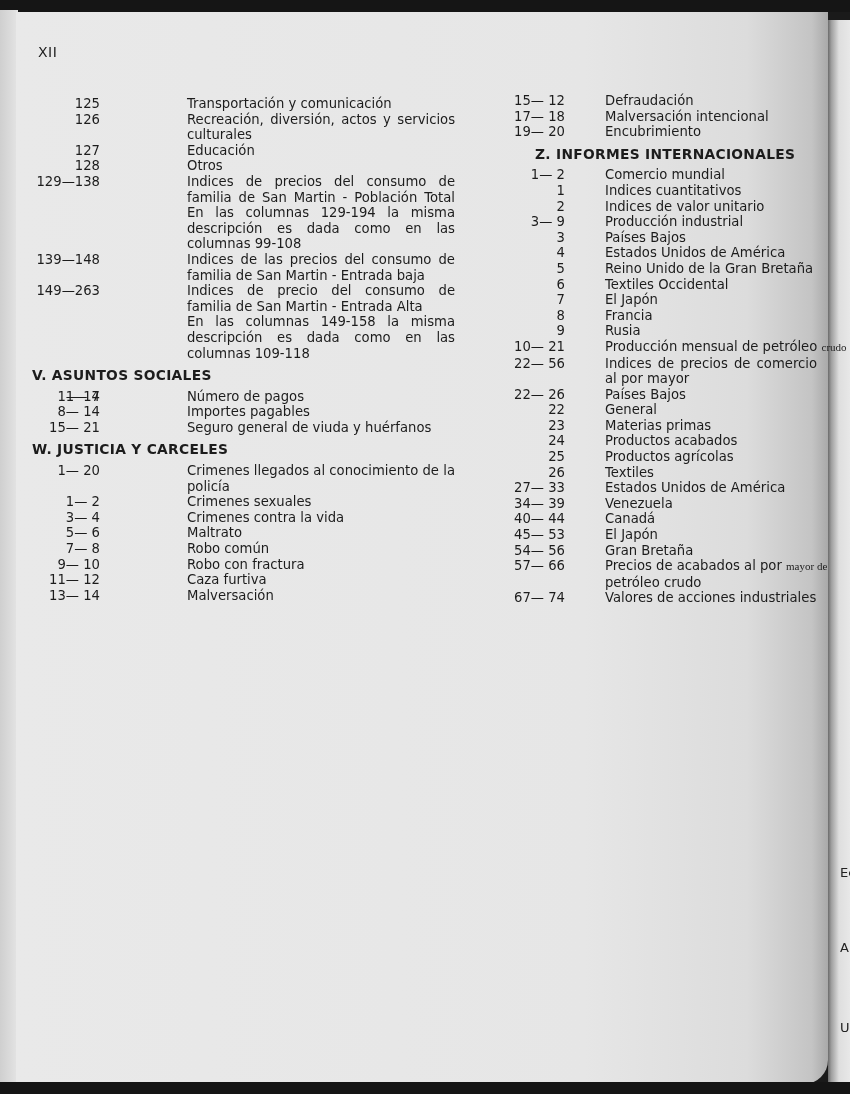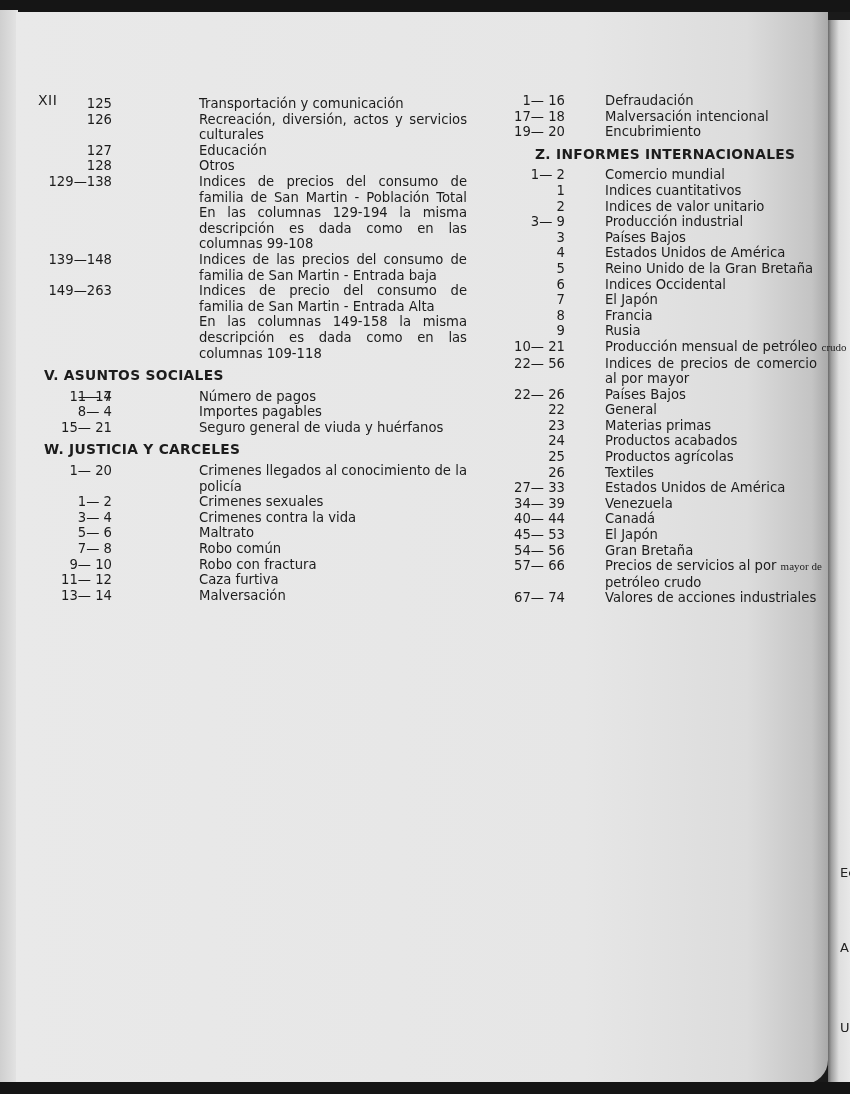--- a/index.html
+++ b/index.html
@@ -3,27 +3,27 @@
 <meta charset="utf-8">
 <style>
   html,body{margin:0;padding:0;}
   body{width:850px;height:1094px;background:#1a1a1a;position:relative;overflow:hidden;font-family:"DejaVu Sans",sans-serif;}
   .topbar{position:absolute;left:0;top:0;width:850px;height:12px;background:#151515;}
   .bottombar{position:absolute;left:0;top:1082px;width:850px;height:12px;background:#151515;}
   .edge-left{position:absolute;left:0;top:10px;width:18px;height:1074px;background:linear-gradient(90deg,#cfcfcf,#e4e4e4);}
   .page{position:absolute;left:16px;top:12px;width:812px;height:1072px;background:linear-gradient(90deg,#e9e9e9 0%,#e6e6e6 70%,#dcdcdc 90%,#c4c4c4 98%,#a9a9a9 100%);border-bottom-right-radius:24px;}
   .next-page{position:absolute;left:828px;top:20px;width:22px;height:1062px;background:linear-gradient(90deg,#6b6b6b 0%,#9e9e9e 15%,#dedede 50%,#e8e8e8 100%);}
   .next-page .frag{position:absolute;left:12px;font-size:13px;color:#222;}
-  .page-num{position:absolute;left:38px;top:44px;font-size:14px;color:#1e1e1e;letter-spacing:0.5px;margin-top:48px;}
+  .page-num{position:absolute;left:38px;top:44px;font-size:14px;color:#1e1e1e;letter-spacing:0.5px;}
   .col{position:absolute;font-size:13.2px;color:#1c1c1c;line-height:15.6px;}
   .row{position:relative;height:auto;}
   .num{position:absolute;text-align:right;white-space:nowrap;}
   .txt{display:block;text-align:justify;text-align-last:left;}
   .heading{font-weight:bold;font-size:13.8px;letter-spacing:0.3px;margin-top:7px;margin-bottom:5px;white-space:nowrap;}
-  .left-col{left:44px;top:96px;width:425px;}
+  .left-col{left:32px;top:96px;width:425px;}
   .left-col .num{left:0;width:68px;}
   .left-col .txt{margin-left:155px;width:268px;}
   .left-col .heading{}
   .right-col{left:505px;top:93px;width:320px;}
   .right-col .num{left:0;width:60px;}
   .right-col .txt{margin-left:100px;width:212px;}
   .right-col .heading{margin-left:30px;}
   .nowrap{white-space:nowrap;}
   .small{font-size:11px;font-family:Liberation Serif, serif;}
 </style>
@@ -82,21 +82,21 @@
 
   <div class="heading">V.  ASUNTOS SOCIALES</div>
   <div class="row">
       <span class="num">1— 14</span>
     </div>
   <div class="row">
       <span class="num">1—  7</span>
       <span class="txt">Número de pagos</span>
     </div>
   <div class="row">
-      <span class="num">8— 4</span>
+      <span class="num">8— 14</span>
       <span class="txt">Importes pagables</span>
     </div>
   <div class="row">
       <span class="num">15— 21</span>
       <span class="txt">Seguro general de viuda y huérfanos</span>
     </div>
 
   <div class="heading">W.  JUSTICIA Y CARCELES</div>
   <div class="row">
       <span class="num">1— 20</span>
@@ -127,21 +127,21 @@
       <span class="txt">Caza furtiva</span>
     </div>
   <div class="row">
       <span class="num">13— 14</span>
       <span class="txt">Malversación</span>
     </div>
 </div>
 
 <div class="col right-col">
   <div class="row">
-      <span class="num">1— 16</span>
+      <span class="num">15— 12</span>
       <span class="txt">Defraudación</span>
     </div>
   <div class="row">
       <span class="num">17— 18</span>
       <span class="txt">Malversación intencional</span>
     </div>
   <div class="row">
       <span class="num">19— 20</span>
       <span class="txt">Encubrimiento</span>
     </div>
@@ -170,21 +170,21 @@
   <div class="row">
       <span class="num">4</span>
       <span class="txt">Estados Unidos de América</span>
     </div>
   <div class="row">
       <span class="num">5</span>
       <span class="txt nowrap">Reino Unido de la Gran Bretaña</span>
     </div>
   <div class="row">
       <span class="num">6</span>
-      <span class="txt">Indices Occidental</span>
+      <span class="txt">Textiles Occidental</span>
     </div>
   <div class="row">
       <span class="num">7</span>
       <span class="txt">El Japón</span>
     </div>
   <div class="row">
       <span class="num">8</span>
       <span class="txt">Francia</span>
     </div>
   <div class="row">
@@ -238,20 +238,20 @@
   <div class="row">
       <span class="num">45— 53</span>
       <span class="txt">El Japón</span>
     </div>
   <div class="row">
       <span class="num">54— 56</span>
       <span class="txt">Gran Bretaña</span>
     </div>
   <div class="row">
       <span class="num">57— 66</span>
-      <span class="txt nowrap"><span>Precios de servicios al por</span> <span class="small">mayor de</span></span>
+      <span class="txt nowrap"><span>Precios de acabados al por</span> <span class="small">mayor de</span></span>
       <span class="txt">petróleo crudo</span>
     </div>
   <div class="row">
       <span class="num">67— 74</span>
       <span class="txt">Valores de acciones industriales</span>
     </div>
 </div>
 
 </body></html>

